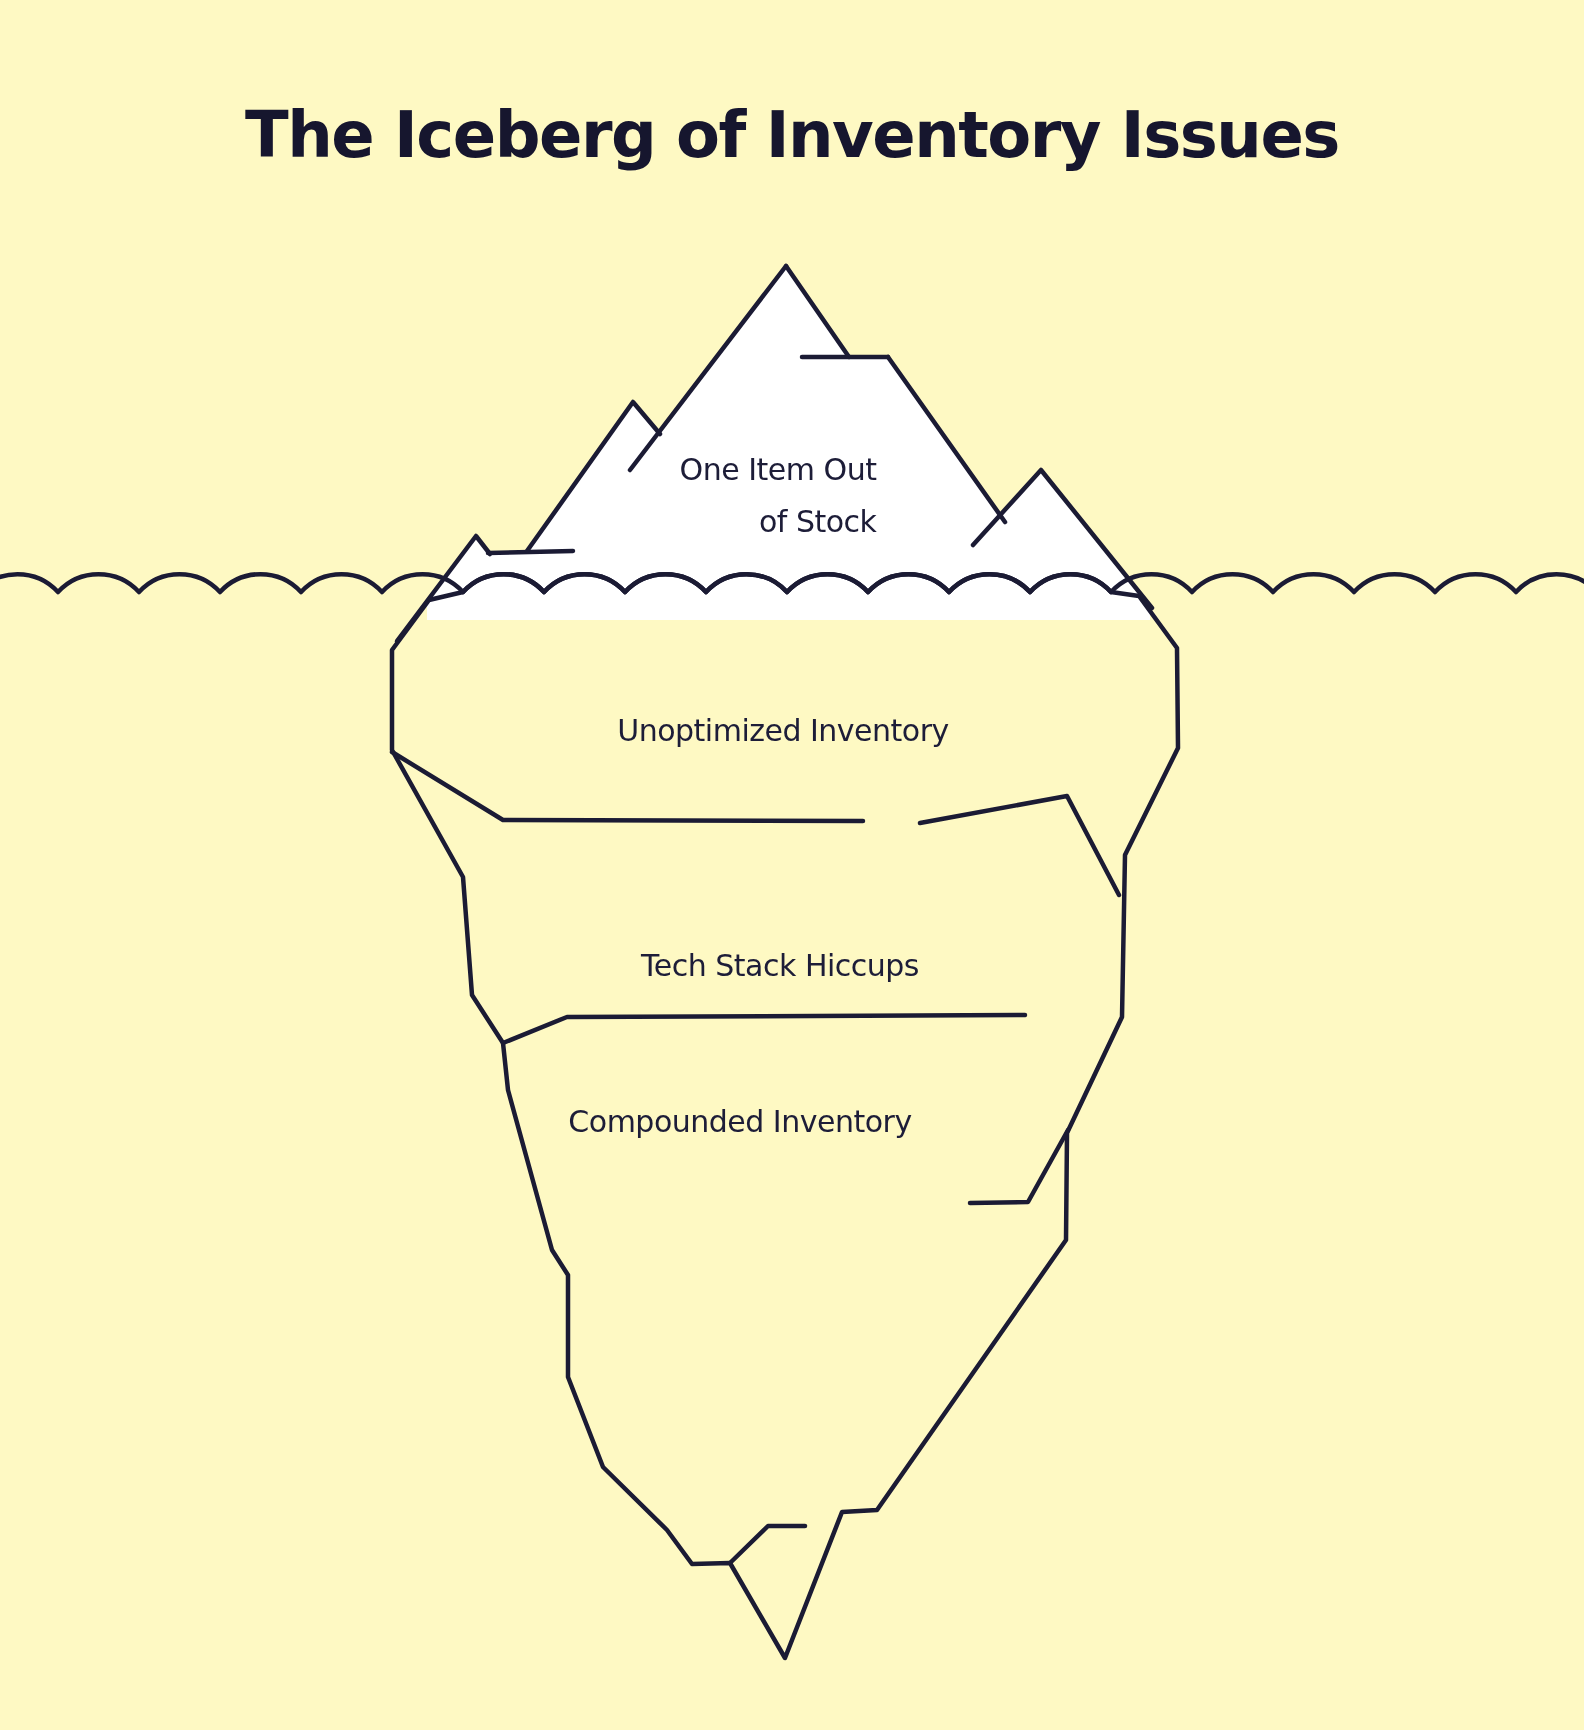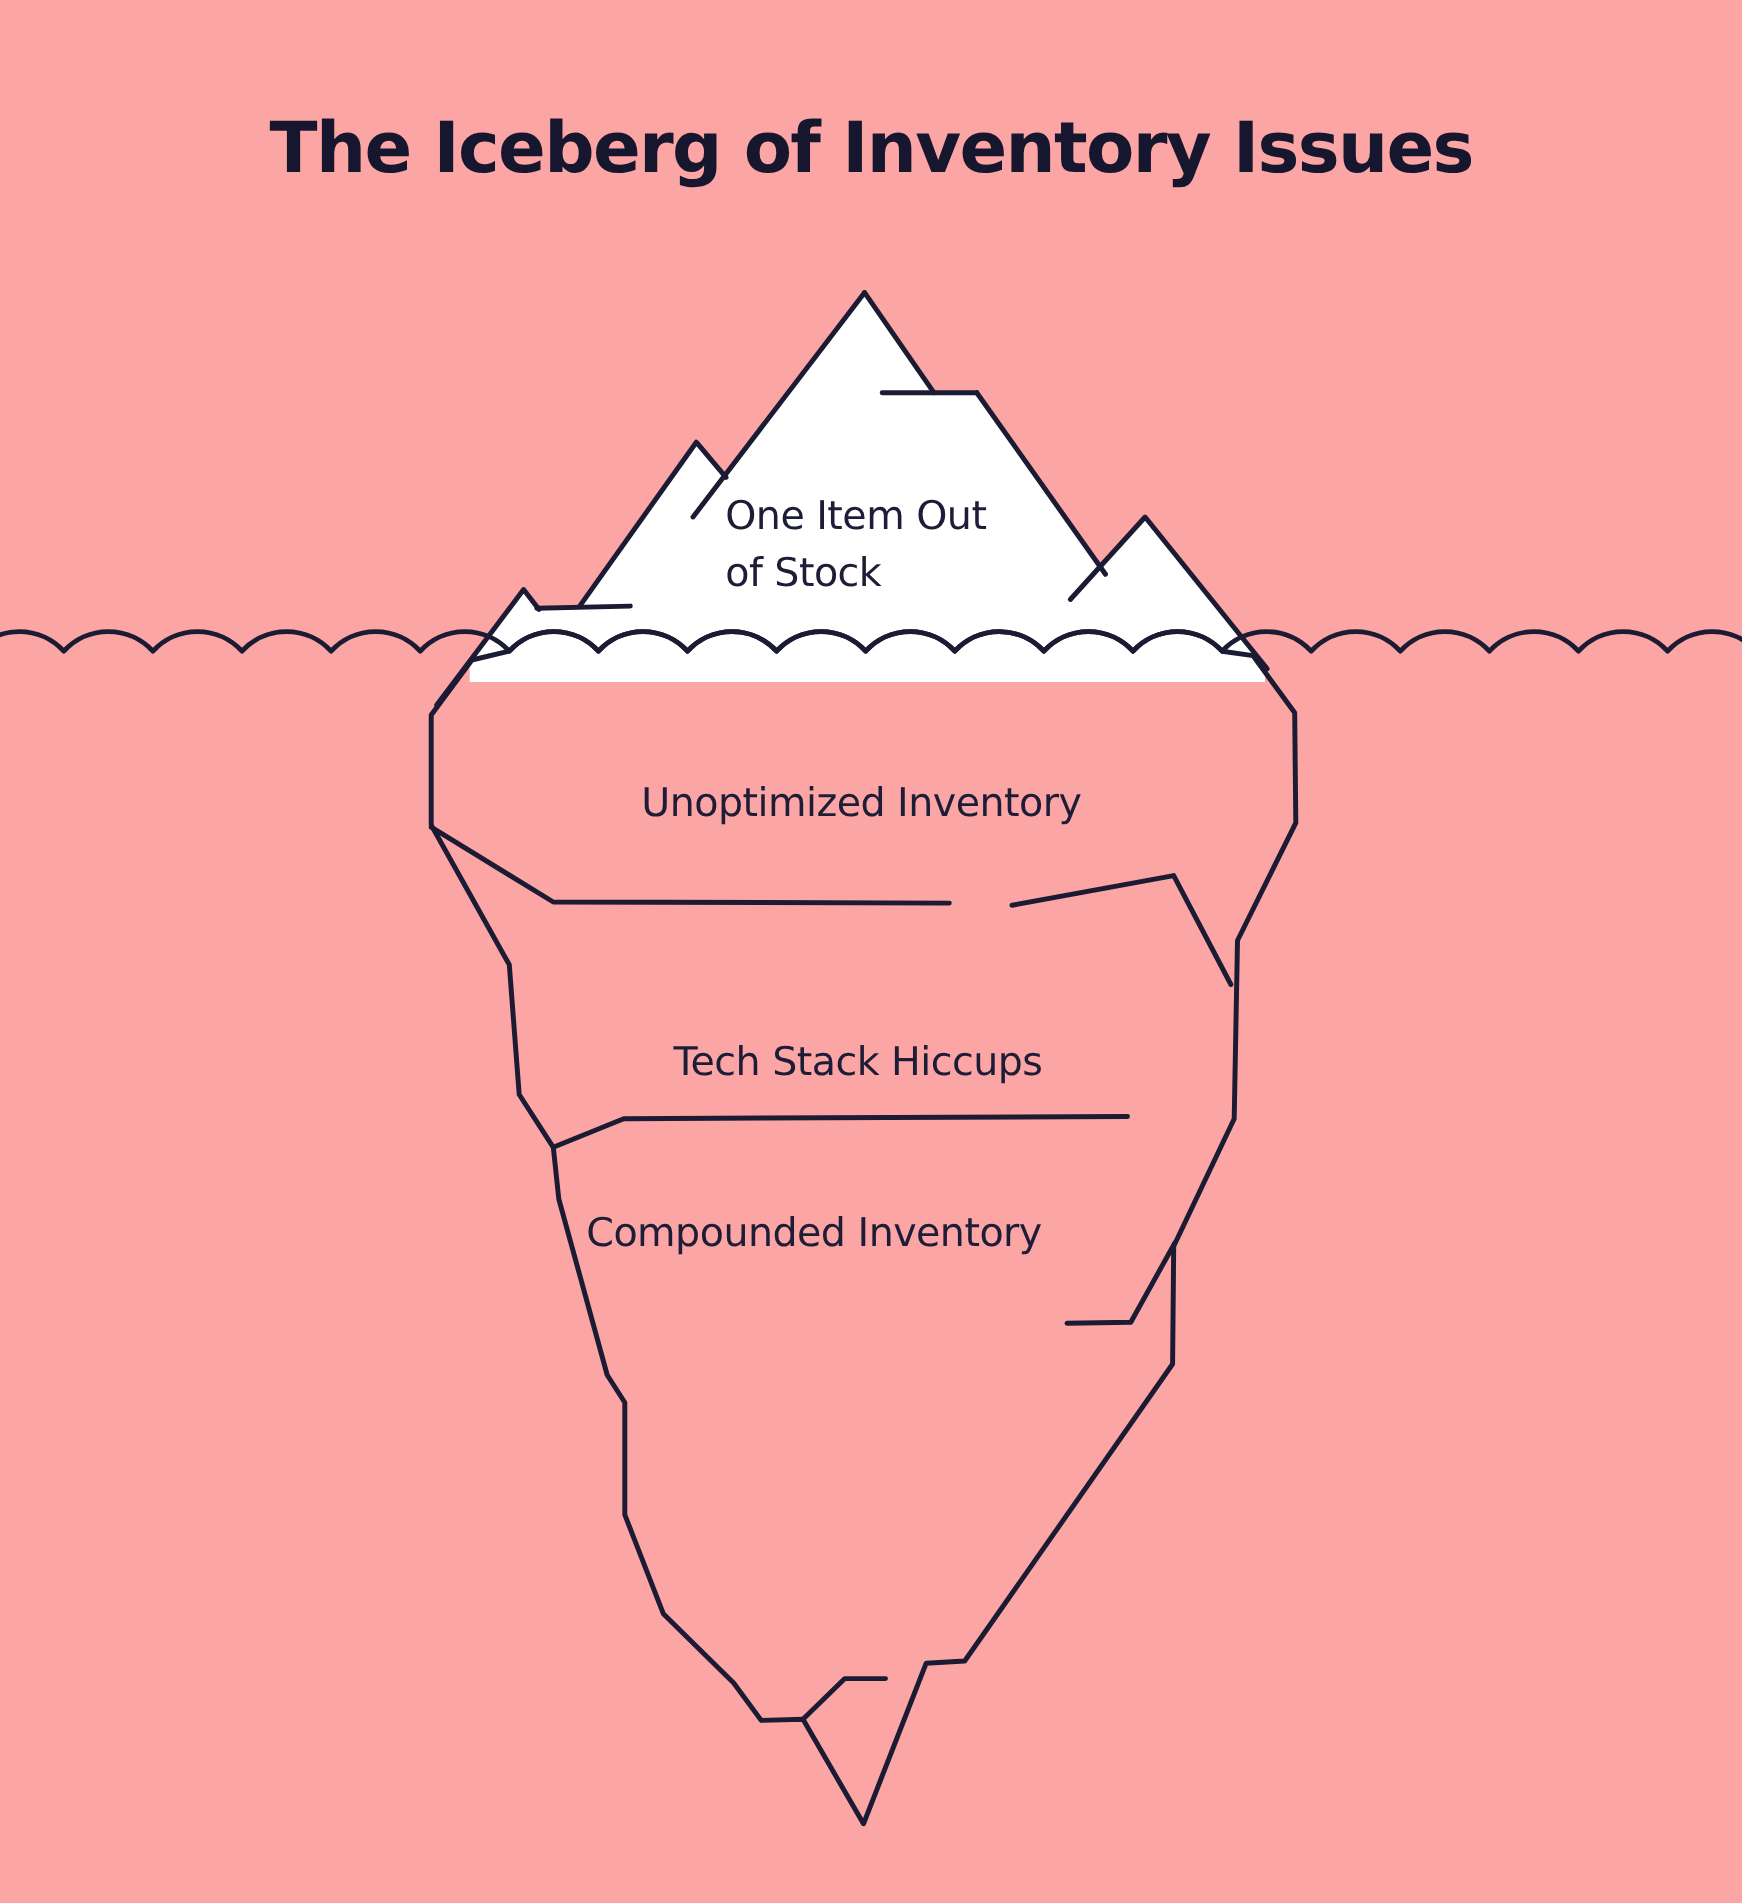--- a/index.html
+++ b/index.html
@@ -5,21 +5,21 @@
   html, body {
     margin: 0;
     padding: 0;
     background: #f6f0e0;
   }
   .canvas {
     position: relative;
     width: 1584px;
     height: 1730px;
     overflow: hidden;
-    background: #fca5a5;
+    background: #fef9c3;
     font-family: "DejaVu Sans", "Liberation Sans", sans-serif;
   }
   .diagram-svg {
     position: absolute;
     left: 0;
     top: 0;
     width: 1584px;
     height: 1730px;
   }
   .ln {
@@ -36,22 +36,22 @@
     width: 100%;
     text-align: center;
     font-size: 64px;
     font-weight: 700;
     letter-spacing: -1.5px;
     color: #16162e;
   }
   .ice-label {
     position: absolute;
     transform: translateX(-50%);
-    text-align: left;
-    font-size: 36px;
+    text-align: right;
+    font-size: 30px;
     font-weight: 500;
     letter-spacing: -0.5px;
     line-height: 52px;
     color: #1d1d38;
     white-space: nowrap;
   }
   .label-tip   { left: 778px; top: 444px; }
   .label-one   { left: 783px; top: 705px; }
   .label-two   { left: 780px; top: 940px; }
   .label-three { left: 740px; top: 1096px; }

